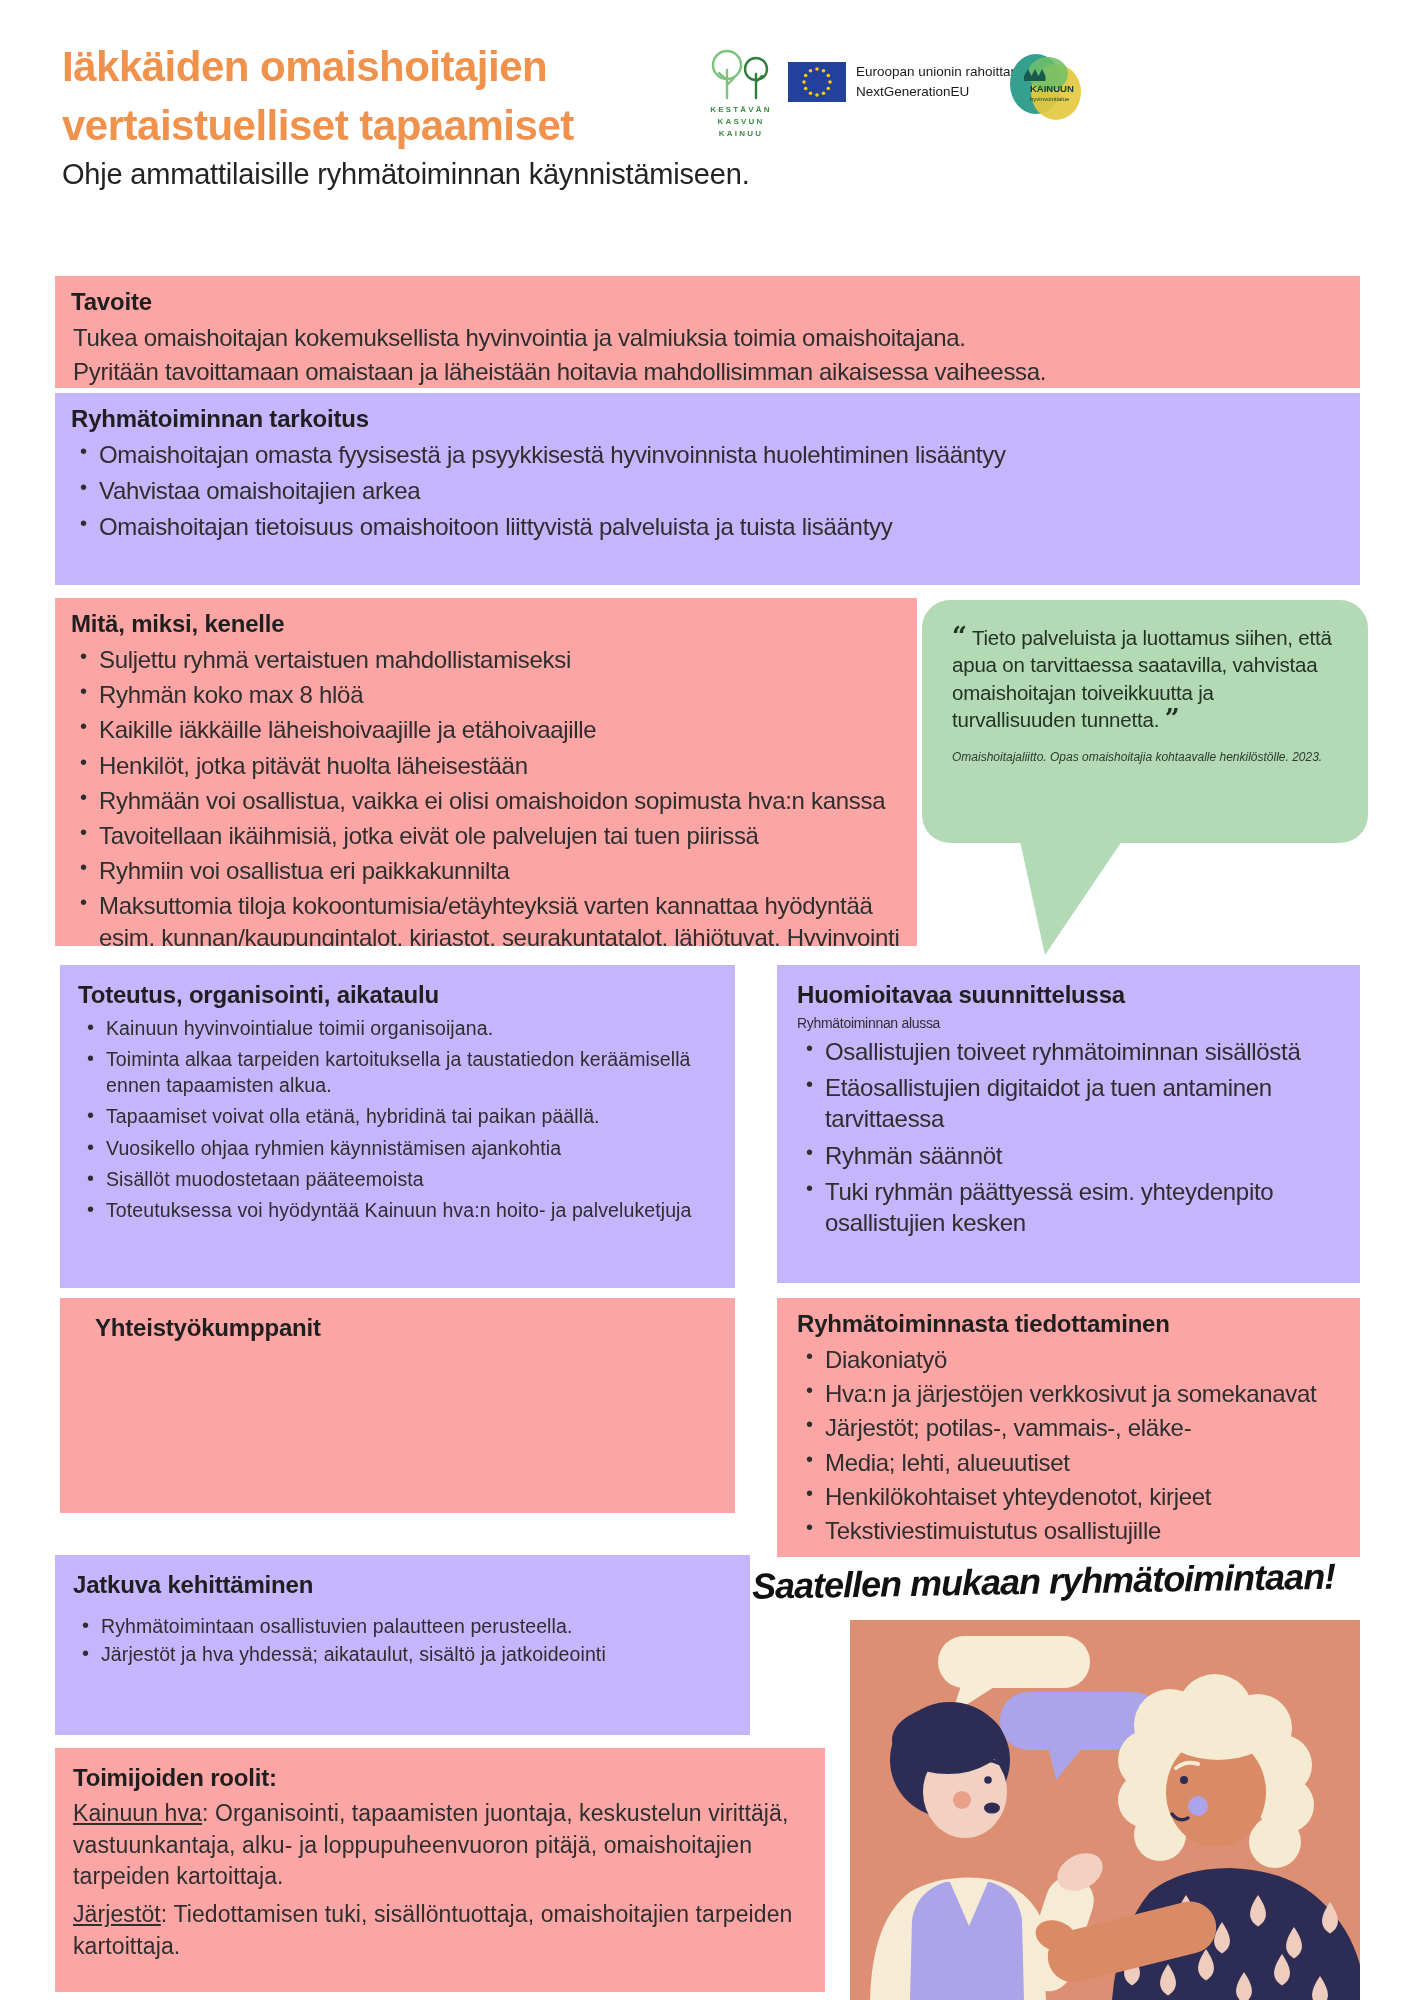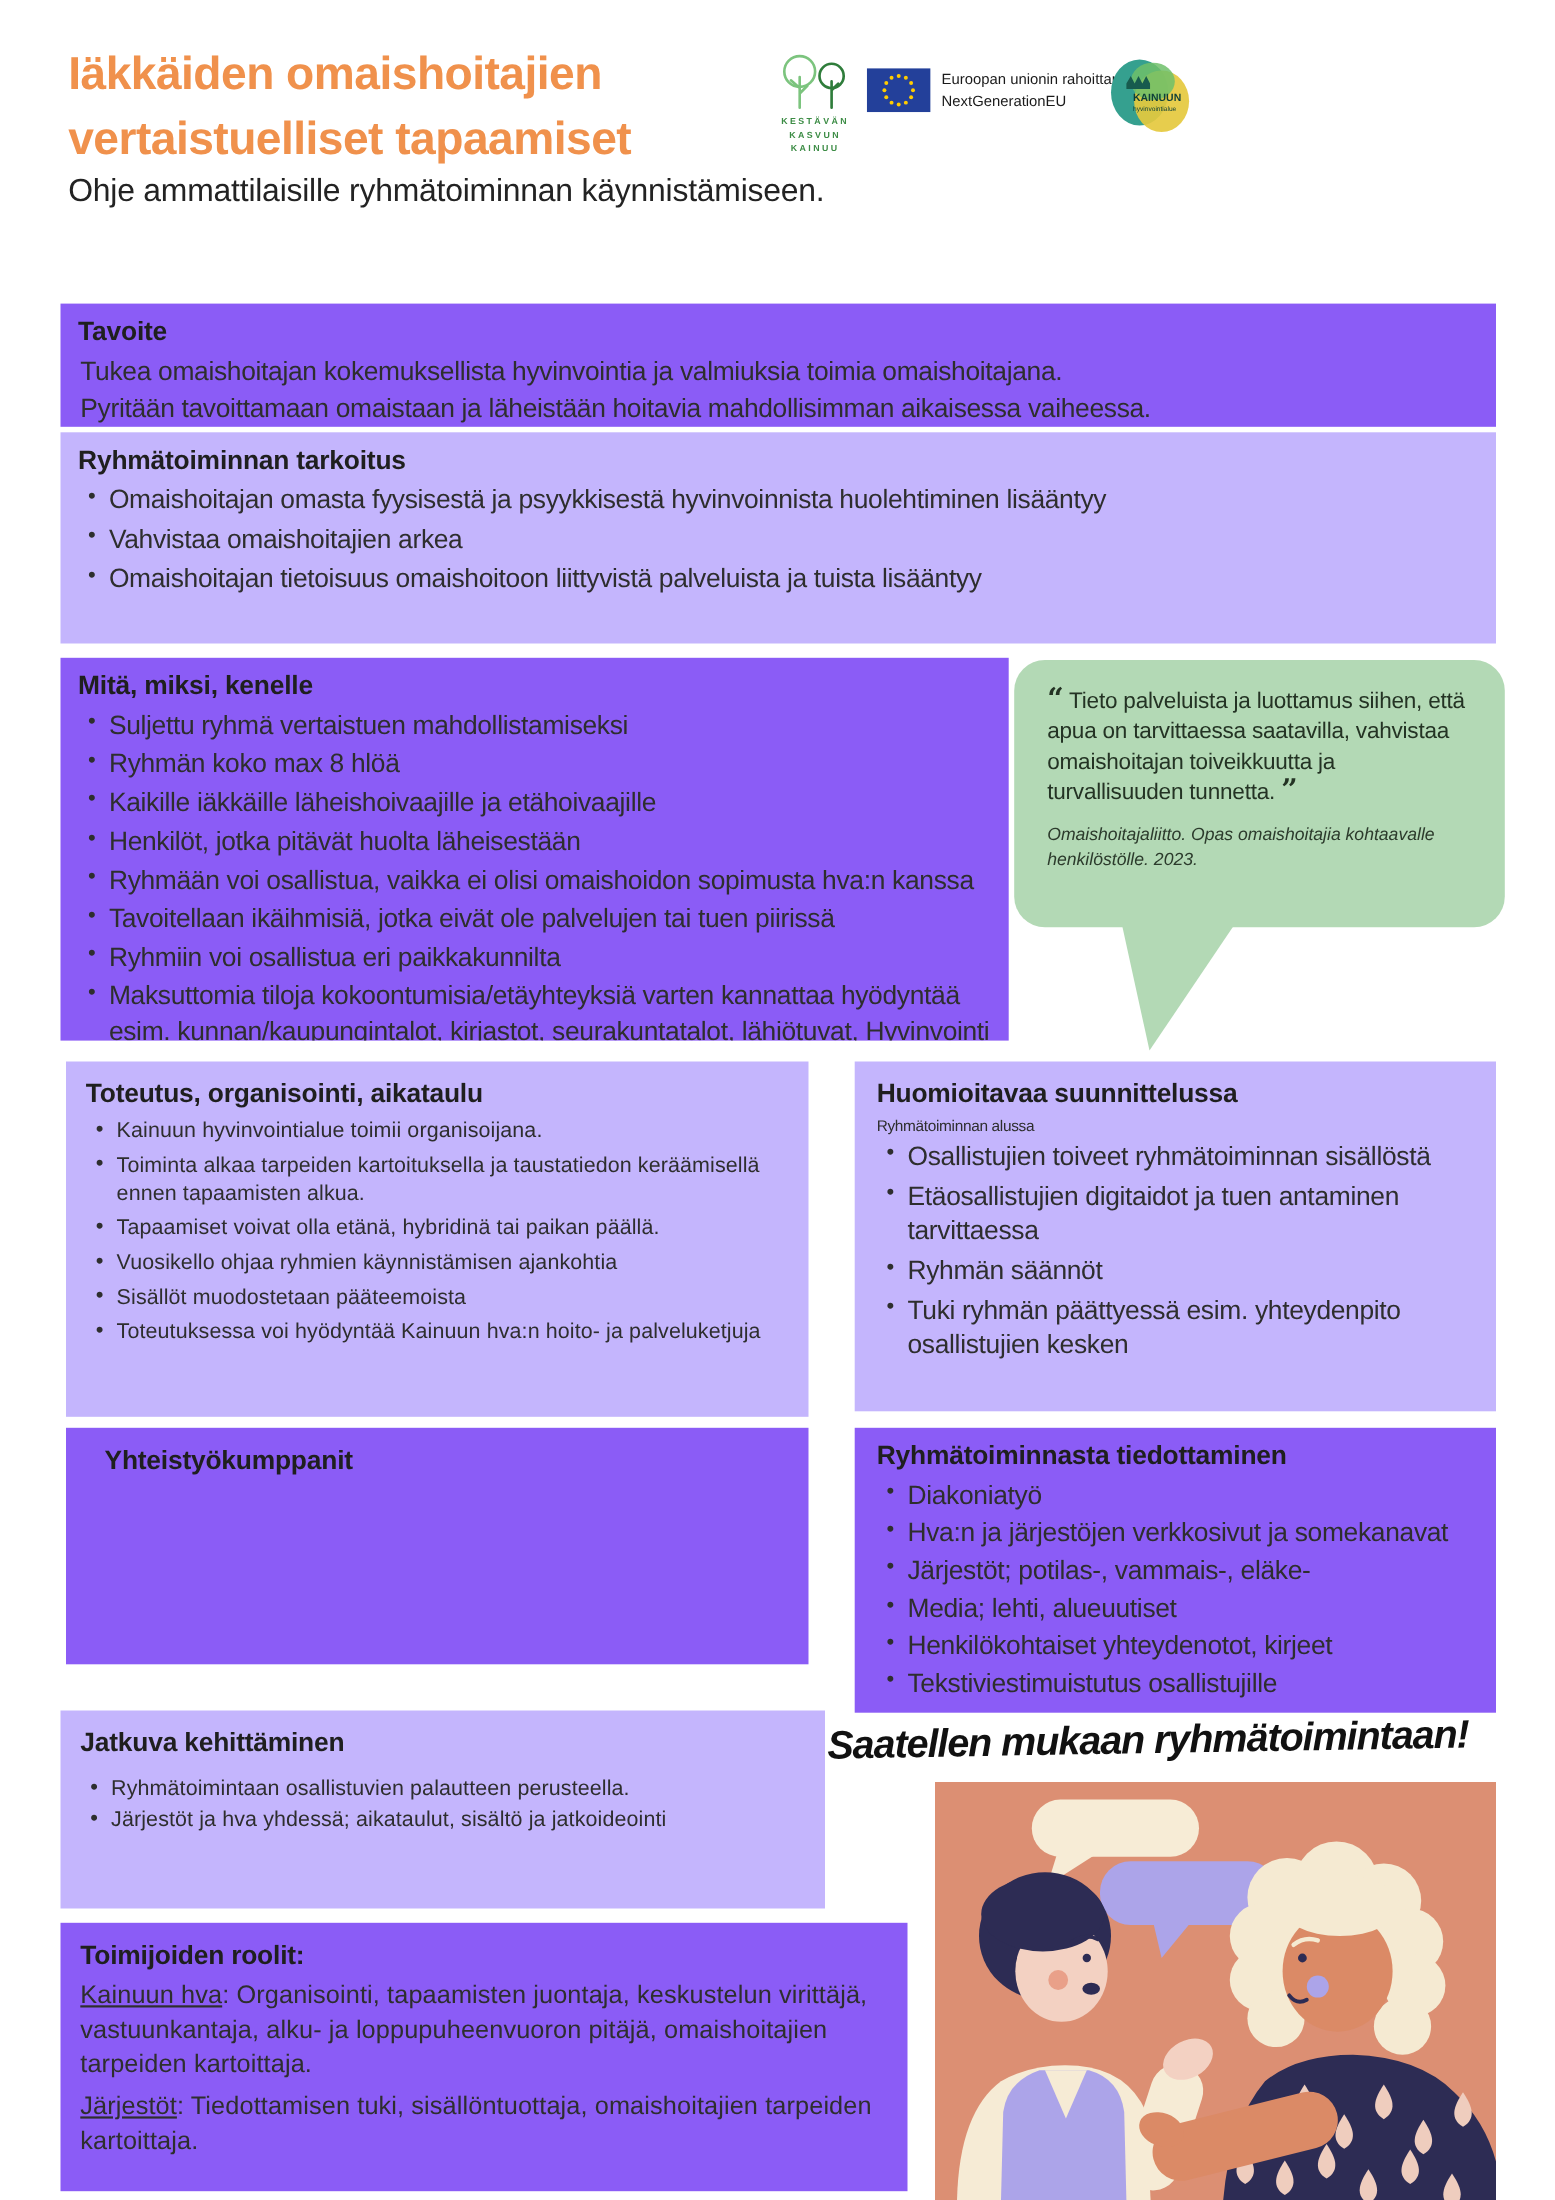--- a/index.html
+++ b/index.html
@@ -13,21 +13,21 @@
   #page-title .t-line{font-size:42px;font-weight:700;color:#F0914C;letter-spacing:-0.5px;}
   #page-subtitle{left:62px;top:158px;width:900px;font-size:29px;font-weight:400;color:#232323;letter-spacing:-0.2px;}
   
   #logo-kestavan{left:698px;top:48px;width:86px;text-align:center;}
   #logo-kestavan .logo-caption div{font-size:8px;font-weight:700;letter-spacing:2.2px;color:#3C8C45;line-height:1.5;}
   #logo-eu{left:788px;top:62px;display:flex;align-items:center;gap:10px;}
   #logo-eu .eu-text div{font-size:13.5px;color:#1a1a1a;line-height:1.45;}
   #logo-kainuu{left:1004px;top:46px;}
   
   .box{position:absolute;overflow:hidden;box-sizing:border-box;}
-  .bg-cream{background:#8b5cf6;}
+  .bg-cream{background:#fca5a5;}
   .bg-peach{background:#c4b5fd;}
   .box h2{margin:0 0 6px 0;font-size:24px;font-weight:700;color:#1F1F1F;letter-spacing:-0.2px;}
   .box ul{margin:4px 0 0 0;padding:0;list-style:none;}
   .box li{position:relative;padding-left:28px;margin:5px 0;font-size:24px;line-height:1.3;color:#2e2e2e;}
   .box li::before{content:"•";position:absolute;left:9px;top:-1px;font-size:20px;color:#2e2e2e;}
   .box ul.plain li{padding-left:2px;margin:3px 0;}
   .box ul.plain li::before{content:"";}
   .cond{letter-spacing:-0.3px;}
   .round{letter-spacing:0.1px;}
   .round li{font-size:19.5px;line-height:1.34;}
@@ -45,21 +45,21 @@
   #box-jatkuva ul{margin-top:14px;}
   #box-jatkuva li{margin:2px 0;}
   #box-toimijoiden{left:55px;top:1748px;width:770px;height:244px;padding:16px 18px;}
   #box-toimijoiden p{margin:2px 0 6px 0;font-size:23px;line-height:1.38;color:#2e2e2e;}
   #box-toimijoiden .u{text-decoration:underline;}
   
   #quote-bubble{left:922px;top:600px;width:446px;height:243px;background:#B3D9B5;border-radius:28px;
     padding:24px 26px 10px 30px;box-sizing:border-box;}
   #quote-bubble .q-text{font-size:20.5px;line-height:1.33;color:#243324;letter-spacing:-0.2px;}
   #quote-bubble .qmark{font-family:"DejaVu Serif",serif;font-weight:700;font-size:26px;line-height:0;}
-  #quote-bubble .q-attr{margin-top:16px;font-size:16px;font-style:italic;color:#2c3b2c;line-height:1.35;}
+  #quote-bubble .q-attr{margin-top:16px;font-size:12px;font-style:italic;color:#2c3b2c;line-height:1.35;}
   #quote-tail{left:1020px;top:841px;width:0;height:0;
     border-left:25px solid transparent;border-right:77px solid transparent;border-top:114px solid #B3D9B5;}
   
   #saatellen{left:752px;top:1560px;width:662px;font-size:36px;font-style:italic;font-weight:700;
     color:#111;letter-spacing:-1px;transform:rotate(-1deg);}
   
   #illustration{left:850px;top:1620px;width:510px;height:380px;}
 </style>
 </head>
 <body>

